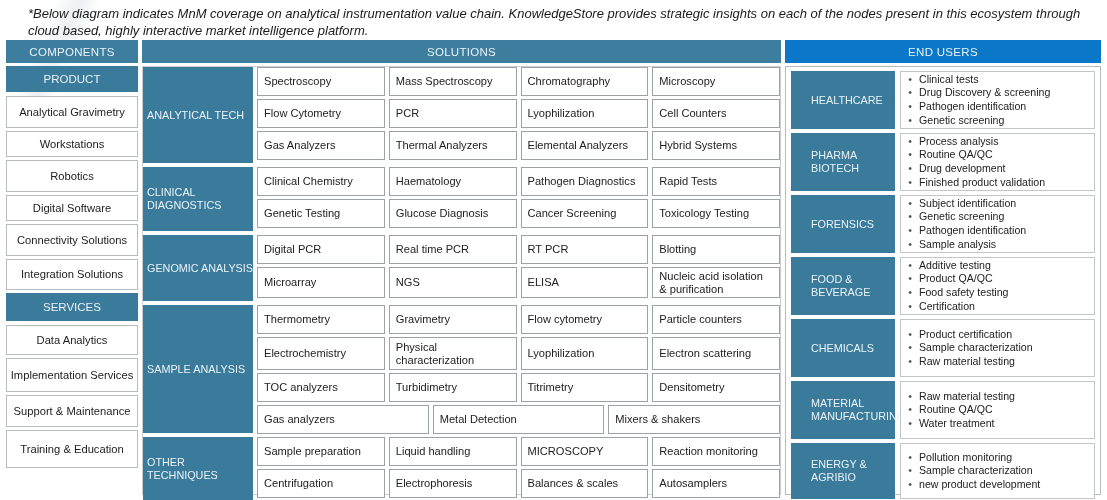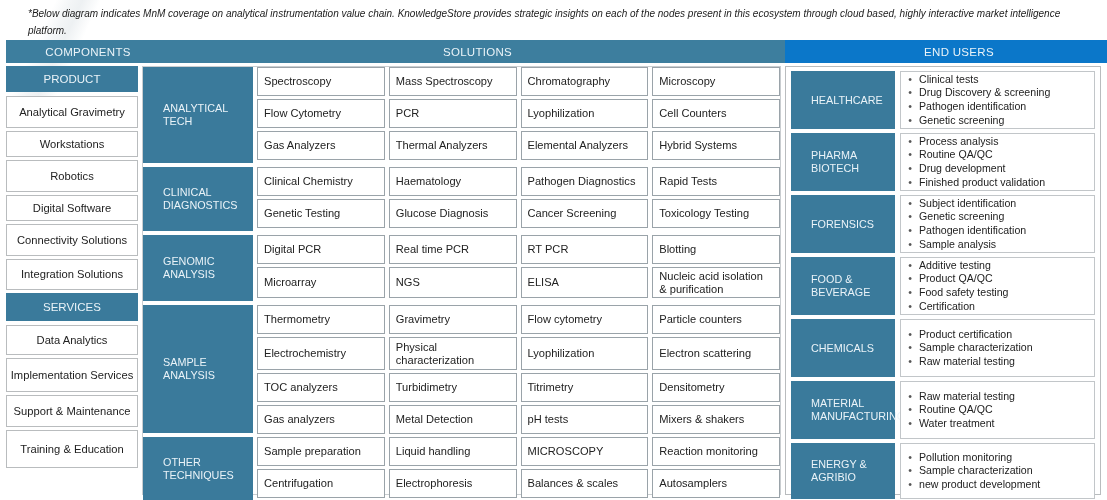--- a/index.html
+++ b/index.html
@@ -12,31 +12,30 @@
     position:relative;
   }
   
   .watermark{
     position:absolute;left:-30px;top:-10px;width:170px;height:120px;
     background:linear-gradient(115deg,rgba(255,255,255,0) 40%,rgba(120,145,160,0.09) 47%,rgba(120,145,160,0.13) 52%,rgba(255,255,255,0) 60%);
     pointer-events:none;
   }
   .note{
     position:absolute;left:28px;top:6px;width:1065px;
-    font-style:italic;font-size:10px;line-height:16.5px;color:#1a1a1a;
+    font-style:italic;font-size:13px;line-height:16.5px;color:#1a1a1a;
   }
 
   
   .board{position:absolute;left:6px;top:40px;width:1095px;height:455px;}
 
   .panel-head{
     color:#eaf3f8;font-size:11.5px;letter-spacing:.3px;
     display:flex;align-items:center;justify-content:center;
     height:23px;
-    padding-left:16px;
   }
   .head-comp{position:absolute;left:0;top:0;width:132px;background:#3D7E9E;}
   .head-sol{position:absolute;left:136px;top:0;width:639px;background:#3D7E9E;}
   .head-end{position:absolute;left:779px;top:0;width:316px;background:#0B77C9;}
 
   
   .comp-col{position:absolute;left:0;top:26px;width:132px;}
   .comp-sub{
     background:#3A7A9B;color:#eaf3f8;font-size:11.5px;
     height:26px;display:flex;align-items:center;justify-content:center;
@@ -50,21 +49,21 @@
   }
 
   
   .sol-panel{position:absolute;left:136px;top:26px;width:639px;height:429px;
              border:1px solid #c9cdd0;box-sizing:border-box;background:#fff;}
   .sol-row{display:flex;width:100%;box-sizing:border-box;margin-bottom:4px;}
   .sol-cat{
     width:110px;flex:0 0 110px;background:#3A7A9B;color:#eaf3f8;
     font-size:10.8px;line-height:13px;
     display:flex;align-items:center;justify-content:flex-start;
-    padding-left:20px;box-sizing:border-box;
+    padding-left:4px;box-sizing:border-box;
   }
   .sol-cells{flex:1;display:flex;flex-direction:column;padding-left:4px;box-sizing:border-box;}
   .sol-line{display:flex;gap:4px;margin-bottom:3px;}
   .sol-cell{
     flex:1;border:1px solid #9aa3a9;background:#fff;
     font-size:11.1px;line-height:13px;color:#222;
     display:flex;align-items:center;padding:8px 6px;box-sizing:border-box;
   }
 
   
@@ -192,21 +191,20 @@
         </div>
         <div class="sol-line" style="height:29px">
           <div class="sol-cell">TOC analyzers</div>
           <div class="sol-cell">Turbidimetry</div>
           <div class="sol-cell">Titrimetry</div>
           <div class="sol-cell">Densitometry</div>
         </div>
         <div class="sol-line" style="height:29px">
           <div class="sol-cell">Gas analyzers</div>
           <div class="sol-cell">Metal Detection</div>
-          <div class="sol-cell">pH tests</div>
           <div class="sol-cell">Mixers &amp; shakers</div>
         </div>
       </div>
     </div>
 
     <div class="sol-row" style="height:64px">
       <div class="sol-cat">OTHER TECHNIQUES</div>
       <div class="sol-cells">
         <div class="sol-line" style="height:29px">
           <div class="sol-cell">Sample preparation</div>

